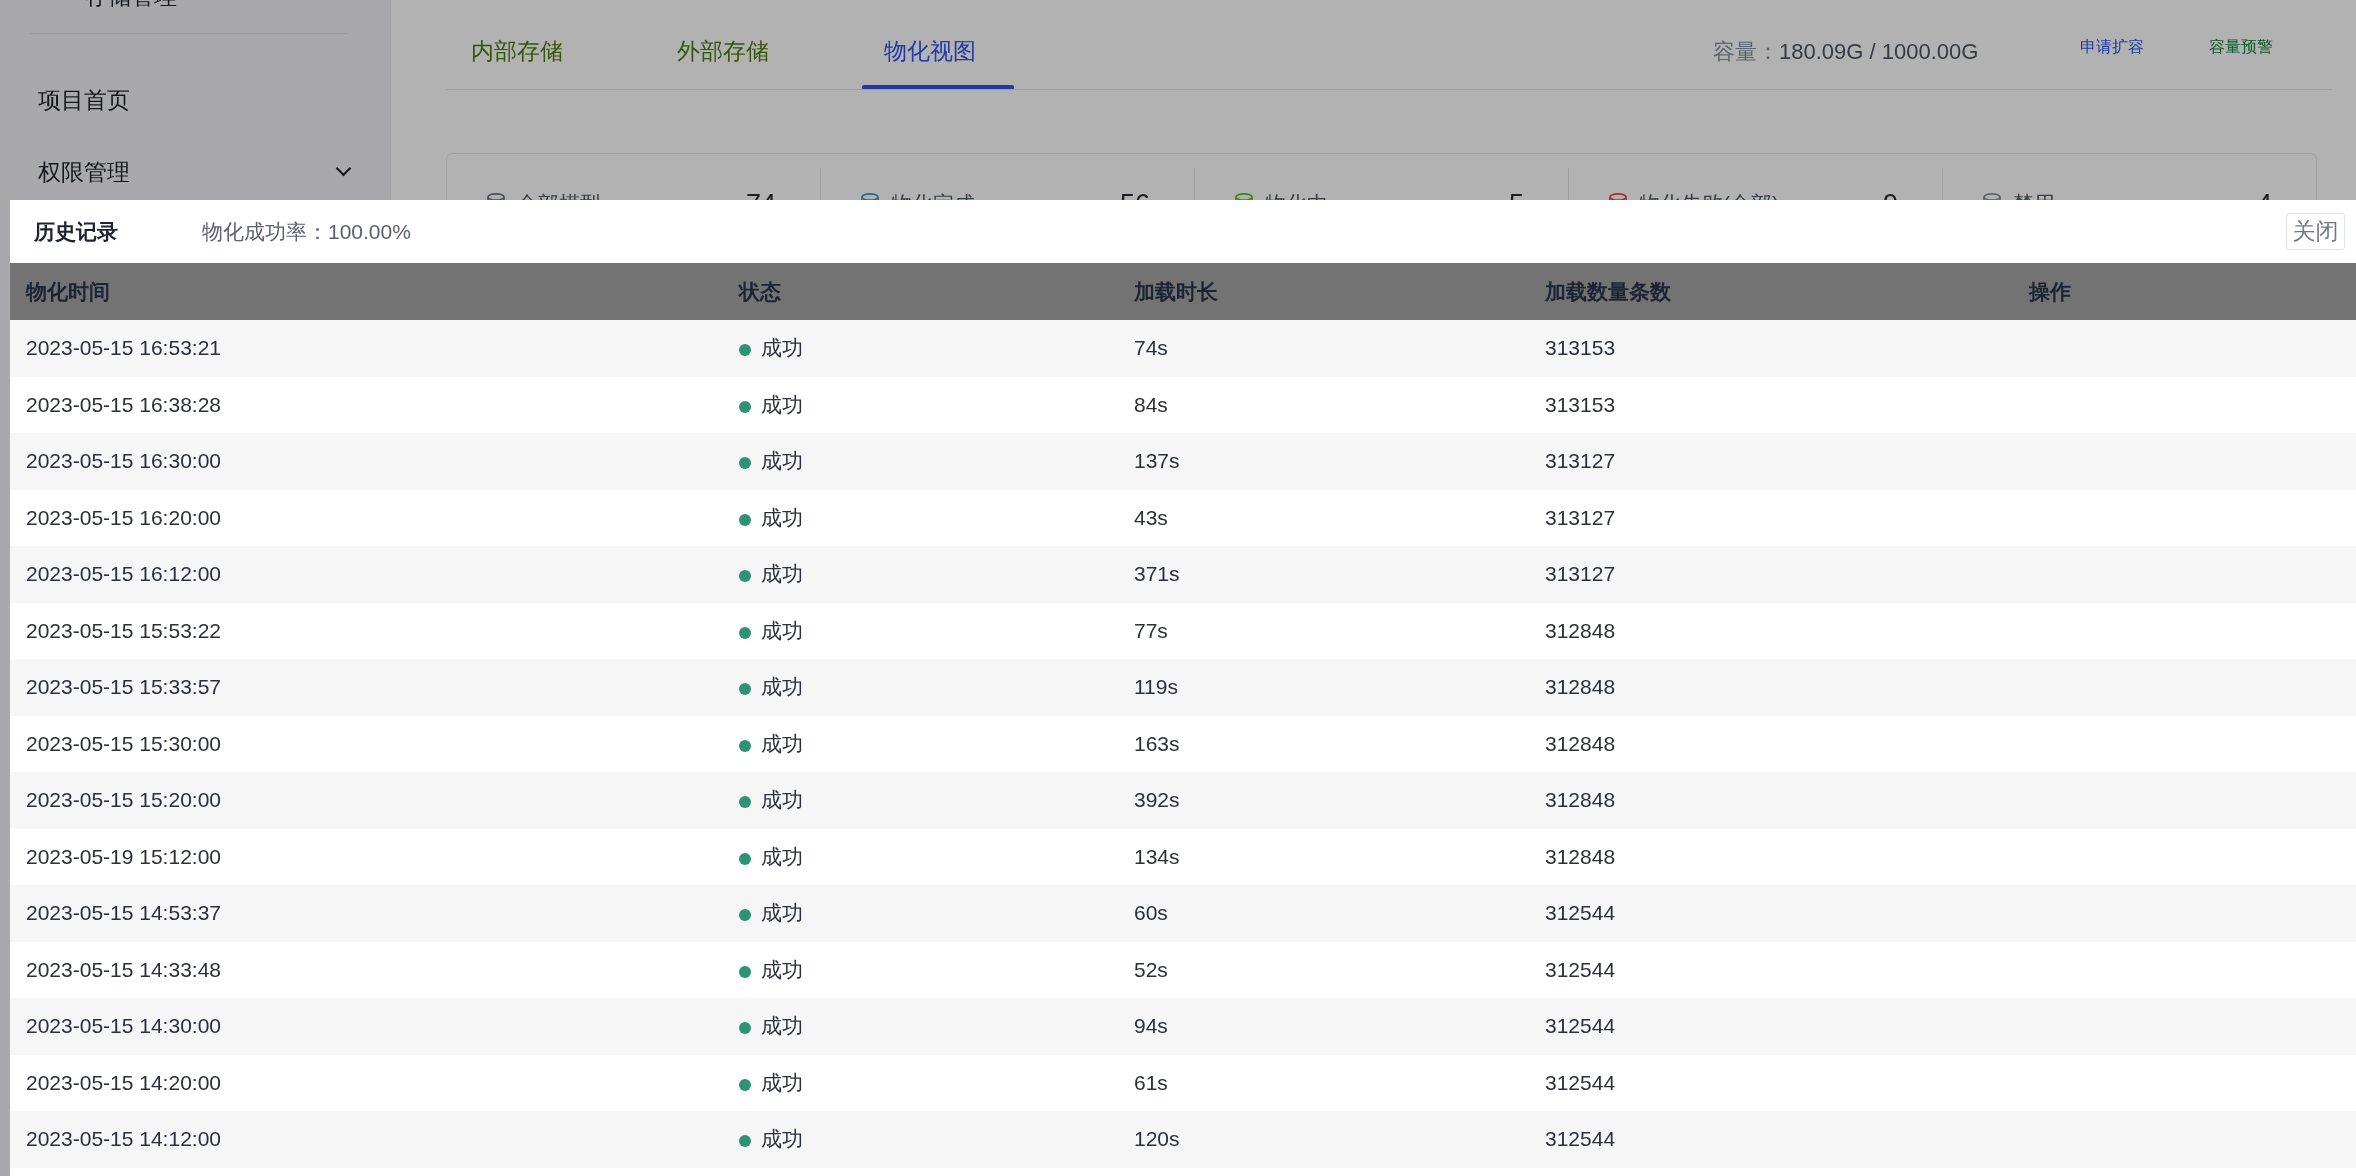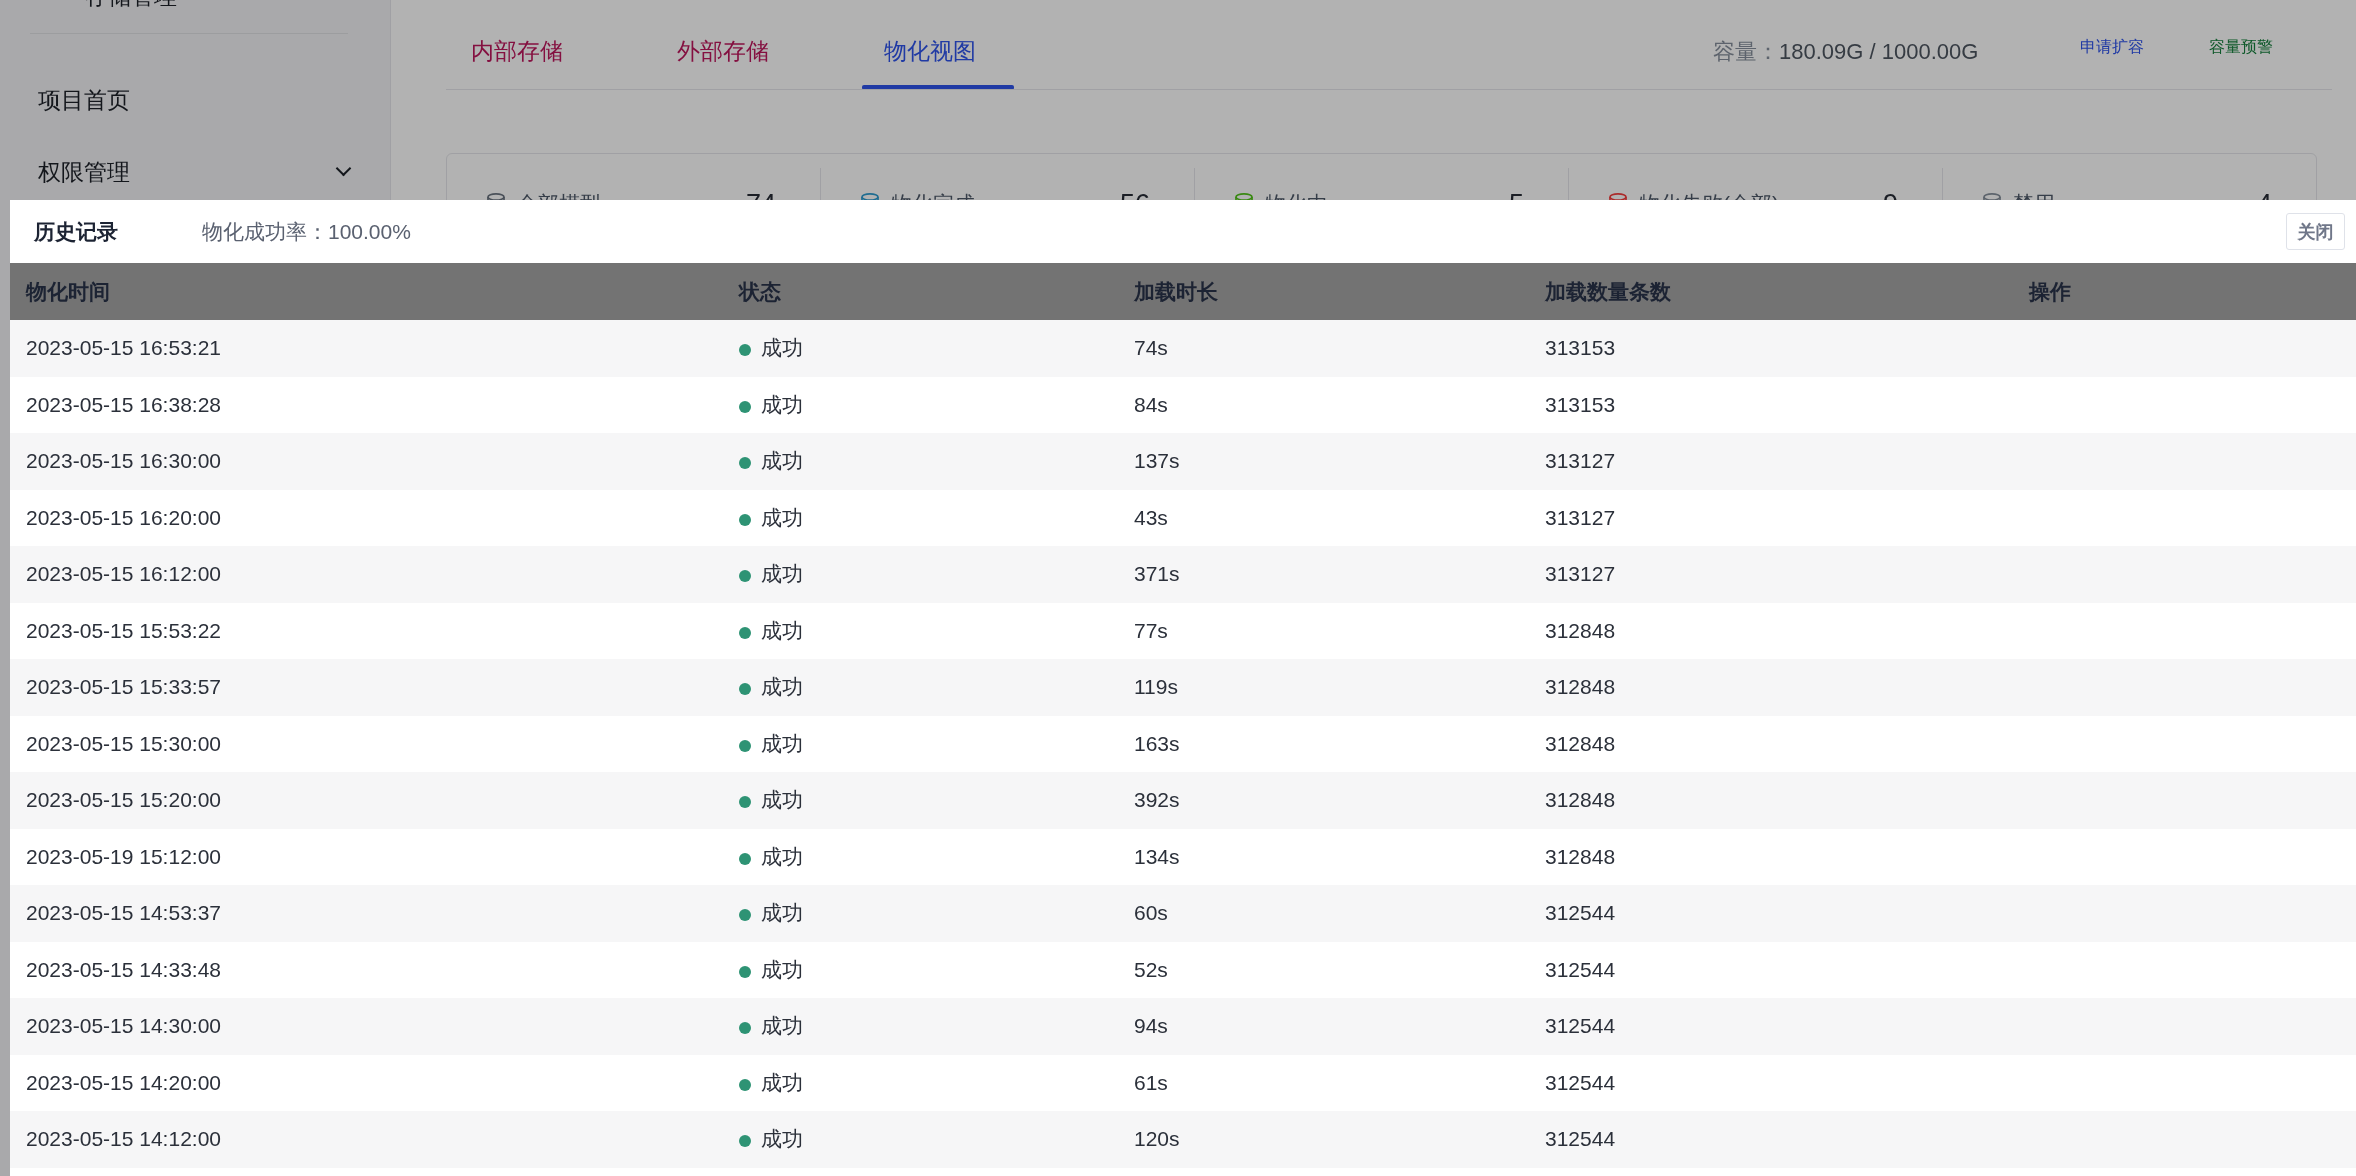--- a/index.html
+++ b/index.html
@@ -8,21 +8,21 @@
   .abs{position:absolute;}
 
   
   .sidebar{left:0;top:0;width:390px;height:1176px;background:#f2f3f5;border-right:1px solid #e5e6eb;}
   .side-item{position:absolute;font-size:23px;color:#1d2129;white-space:nowrap;}
   .side-divider{position:absolute;left:30px;top:33px;width:318px;height:1px;background:#e0e1e4;}
   .chev{display:inline-block;width:9px;height:9px;border-right:2px solid currentColor;border-bottom:2px solid currentColor;transform:rotate(45deg);}
   .side-chev{position:absolute;left:338px;top:163px;color:#1d2129;}
 
   .content-bg{left:391px;top:0;width:1965px;height:1176px;background:#ffffff;}
-  .tab{position:absolute;top:36px;font-size:23px;color:#be185d;white-space:nowrap;cursor:pointer;}
+  .tab{position:absolute;top:36px;font-size:23px;color:#4d7c0f;white-space:nowrap;cursor:pointer;}
   .tab.active{font-weight:500;}
   .tab-underline{position:absolute;left:862px;top:85px;width:152px;height:5px;border-radius:2px;}
   .topline{position:absolute;left:446px;top:89px;width:1886px;height:1px;background:#e5e6eb;}
   .capacity{position:absolute;left:1713px;top:37px;font-size:22px;white-space:nowrap;}
   .cap-label{color:#868f9c;}
   .cap-value{color:#4e5661;}
   .top-link{position:absolute;top:37px;font-size:16px;white-space:nowrap;cursor:pointer;}
 
   .stats{left:446px;top:153px;width:1869px;height:120px;background:#fff;border:1px solid #e5e6eb;border-radius:6px;display:flex;}
   .stat-cell{flex:1 1 0;display:flex;align-items:center;padding:0 44px 0 38px;height:72px;margin-top:14px;}
@@ -38,21 +38,21 @@
 
   
   .mask{left:0;top:0;width:2356px;height:1176px;background:rgba(0,0,0,0.30);z-index:5;}
 
   
   .panel{left:10px;top:200px;width:2356px;height:976px;background:#fff;z-index:10;}
   .panel-header{position:absolute;left:0;top:0;width:100%;height:63px;border-bottom:1px solid #e5e6eb;}
   .panel-title{position:absolute;left:24px;top:0;height:63px;display:flex;align-items:center;font-size:21px;font-weight:600;color:#1c2333;}
   .panel-stat{position:absolute;top:0;height:63px;display:flex;align-items:center;font-size:21px;color:#5a6170;white-space:nowrap;}
   .close-btn{position:absolute;left:2276px;top:13px;width:57px;height:35px;background:#fff;border:1px solid #dfe2e9;border-radius:3px;
-             display:flex;align-items:center;justify-content:center;font-size:18px;color:#707789;cursor:pointer;font-weight:bold;}
+             display:flex;align-items:center;justify-content:center;font-size:23px;color:#707789;cursor:pointer;}
 
   .thead{position:absolute;left:0;top:63px;width:100%;height:57px;border-bottom:1px solid #eceef1;background:#737373;}
   .thead .c{font-weight:700;color:#1c2333;font-size:21px;}
   .c{position:absolute;top:50%;transform:translateY(-50%);white-space:nowrap;}
   .c-time{left:16px;}
   .c-status{left:729px;}
   .c-dur{left:1124px;}
   .c-count{left:1535px;}
   .c-action{left:2019px;}
 

